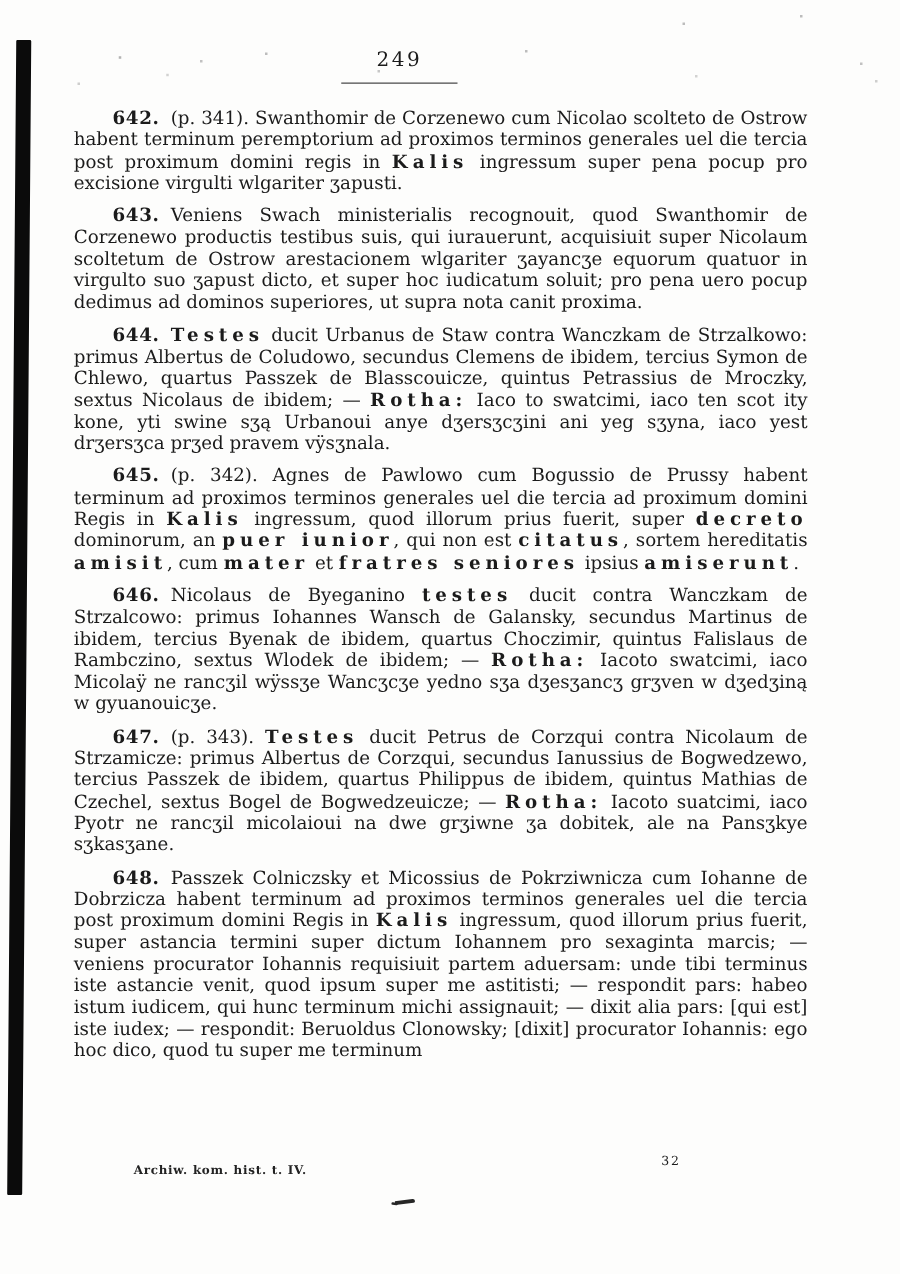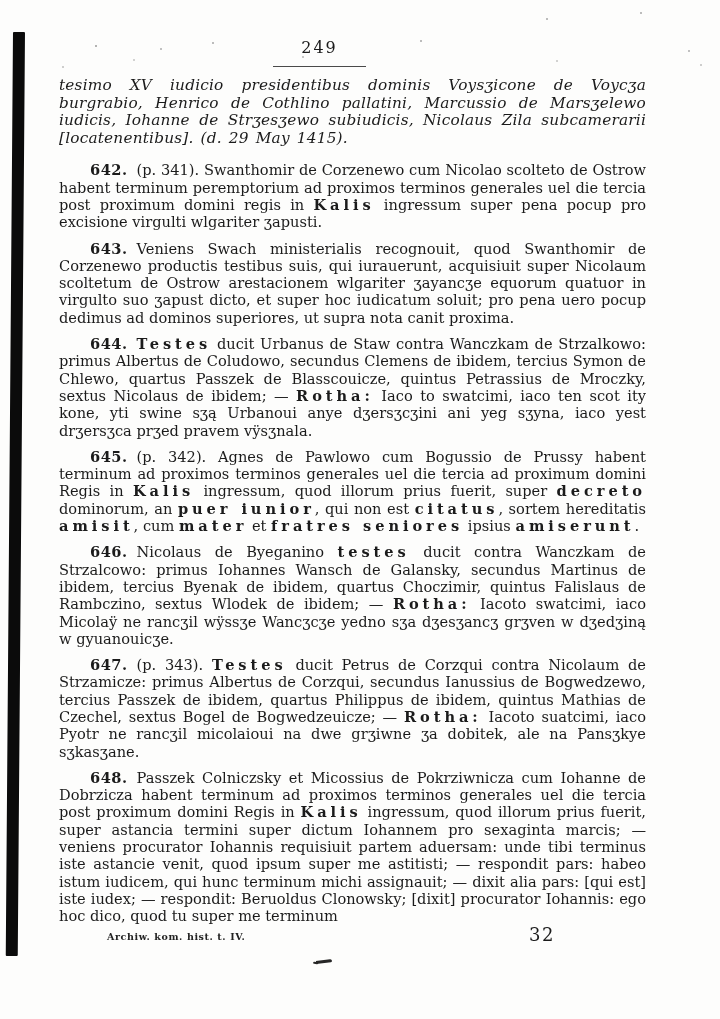--- a/index.html
+++ b/index.html
@@ -46,21 +46,21 @@
   .entry { margin-top:9px; text-indent:31px; }
   .entry .num { font-weight:bold; margin-right:9px; letter-spacing:.5px; }
   .it { }
   .sp { letter-spacing:.27em;font-weight:bold; }
   .footer-citation {
     position:absolute; left:107px; top:931px;
     font-size:9.5px; font-weight:bold; letter-spacing:.6px; color:#222;
   }
   .footer-page {
     position:absolute; left:529px; top:924px;
-    font-size:18px; letter-spacing:1.5px;
+    font-size:10px; letter-spacing:1.5px;
   }
   .squiggle {
     position:absolute; left:316px; top:960px; width:16px; height:3px;
     background:#262626; border-radius:0 3px 2px 0; transform:rotate(-7deg);
   }
   .squiggle::before {
     content:""; position:absolute; left:-3px; top:1px; width:5px; height:2px;
     background:#262626; border-radius:2px; transform:rotate(14deg);
   }
 </style>
@@ -71,21 +71,20 @@
 
   <div class="scan-bar"></div>
   <div class="scan-noise"></div>
 
   <div class="page-number-wrap">
     <span class="page-number">249</span>
   </div>
   <div class="page-number-rule"></div>
 
   <div class="content">
-    <p class="intro">tesimo XV iudicio presidentibus dominis Voysʒicone de Voycʒa burgrabio, Henrico de Cothlino pallatini, Marcussio de Marsʒelewo iudicis, Iohanne de Strʒesʒewo subiudicis, Nicolaus Zila subcamerarii [locatenentibus]. (d. 29 May 1415).</p>
     <div id="entries">
         <p class="entry"><b class="num">642.</b><span class="it">(p. 341).</span><span>  Swanthomir de Corzenewo cum Nicolao scolteto de Ostrow habent terminum peremptorium ad proximos terminos generales uel die tercia post proximum domini regis in </span><span class="sp">Kalis</span><span> ingressum super pena </span><span class="it">pocup</span><span> pro excisione virgulti wlgariter </span><span class="it">ʒapusti.</span></p>
         <p class="entry"><b class="num">643.</b><span>Veniens Swach ministerialis recognouit, quod Swanthomir de Corzenewo productis testibus suis, qui iurauerunt, acquisiuit super Nicolaum scoltetum de Ostrow arestacionem wlgariter </span><span class="it">ʒayancʒe</span><span> equorum quatuor in virgulto suo </span><span class="it">ʒapust</span><span> dicto, et super hoc iudicatum soluit;  pro pena uero </span><span class="it">pocup</span><span> dedimus ad dominos superiores, ut supra nota canit proxima.</span></p>
         <p class="entry"><b class="num">644.</b><span class="sp">Testes</span><span> ducit Urbanus de Staw contra Wanczkam de Strzalkowo:  primus Albertus de Coludowo, secundus Clemens de ibidem, tercius Symon de Chlewo, quartus Passzek de Blasscouicze, quintus Petrassius de Mroczky, sextus Nicolaus de ibidem; — </span><span class="sp">Rotha:</span><span> </span><span class="it">Iaco to swatcimi, iaco ten scot ity kone, yti swine sʒą Urbanoui anye dʒersʒcʒini ani yeg sʒyna, iaco yest drʒersʒca prʒed pravem vÿsʒnala.</span></p>
         <p class="entry"><b class="num">645.</b><span class="it">(p. 342).</span><span>  Agnes de Pawlowo cum Bogussio de Prussy habent terminum ad proximos terminos generales uel die tercia ad proximum domini Regis in </span><span class="sp">Kalis</span><span> ingressum, quod illorum prius fuerit, super </span><span class="sp">decreto</span><span> dominorum, an </span><span class="sp">puer iunior</span><span>, qui non est </span><span class="sp">citatus</span><span>, sortem hereditatis </span><span class="sp">amisit</span><span>, cum </span><span class="sp">mater</span><span> et </span><span class="sp">fratres seniores</span><span> ipsius </span><span class="sp">amiserunt</span><span>.</span></p>
         <p class="entry"><b class="num">646.</b><span>Nicolaus de Byeganino </span><span class="sp">testes</span><span> ducit contra Wanczkam de Strzalcowo: primus Iohannes Wansch de Galansky, secundus Martinus de ibidem, tercius Byenak de ibidem, quartus Choczimir, quintus Falislaus de Rambczino, sextus Wlodek de ibidem; — </span><span class="sp">Rotha:</span><span> </span><span class="it">Iacoto swatcimi, iaco Micolaÿ ne rancʒil wÿssʒe Wancʒcʒe yedno sʒa dʒesʒancʒ grʒven w dʒedʒiną w gyuanouicʒe.</span></p>
         <p class="entry"><b class="num">647.</b><span class="it">(p. 343).</span><span> </span><span class="sp">Testes</span><span> ducit Petrus de Corzqui contra Nicolaum de Strzamicze:  primus Albertus de Corzqui, secundus Ianussius de Bogwedzewo, tercius Passzek de ibidem, quartus Philippus de ibidem, quintus Mathias de Czechel, sextus Bogel de Bogwedzeuicze; — </span><span class="sp">Rotha:</span><span> </span><span class="it">Iacoto suatcimi, iaco Pyotr ne rancʒil micolaioui na dwe grʒiwne ʒa dobitek, ale na Pansʒkye sʒkasʒane.</span></p>
         <p class="entry"><b class="num">648.</b><span>Passzek Colniczsky et Micossius de Pokrziwnicza cum Iohanne de Dobrzicza habent terminum ad proximos terminos generales uel die tercia post proximum domini Regis in </span><span class="sp">Kalis</span><span> ingressum, quod illorum prius fuerit, super astancia termini super dictum Iohannem pro sexaginta marcis; — veniens procurator Iohannis requisiuit partem aduersam:  unde tibi terminus iste astancie venit, quod ipsum super me astitisti; — respondit pars:  habeo istum iudicem, qui hunc terminum michi assignauit; — dixit alia pars: [qui est] iste iudex; — respondit:  Beruoldus Clonowsky; [dixit] procurator Iohannis:  ego hoc dico, quod tu super me terminum</span></p>
       </div>
   </div>

